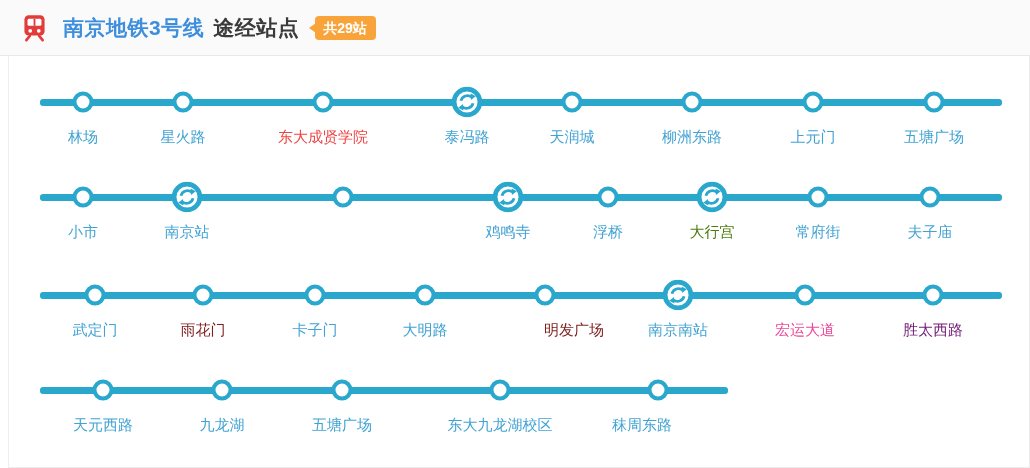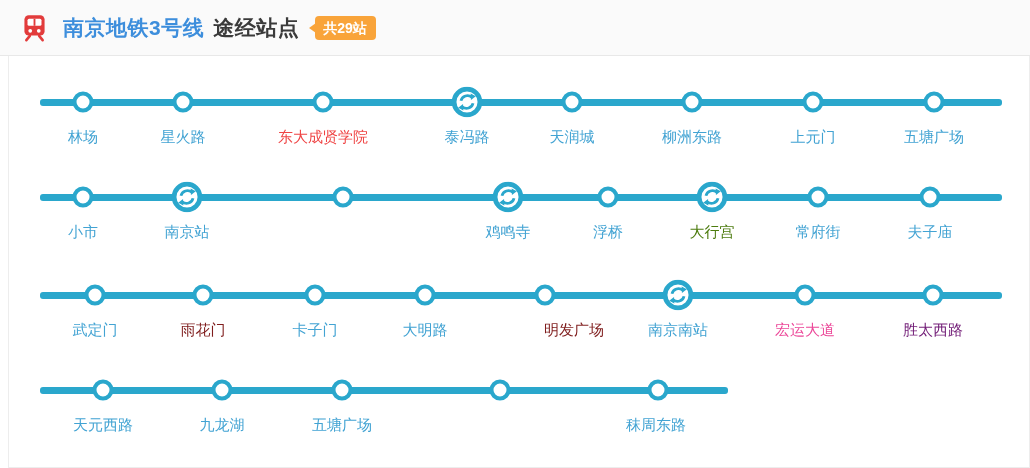--- a/index.html
+++ b/index.html
@@ -174,18 +174,19 @@
       </div>
       <div class="row" style="top: 370px;">
         <div class="bar" style="left: 40px; width: 688px; background: rgb(42, 167, 204);"></div>
         <span class="station-circle" style="left: 103px;"></span>
         <a class="station-label" style="left: 103px; color: rgb(66, 163, 211);">天元西路</a>
         <span class="station-circle" style="left: 222px;"></span>
         <a class="station-label" style="left: 222px; color: rgb(66, 163, 211);">九龙湖</a>
         <span class="station-circle" style="left: 342px;"></span>
         <a class="station-label" style="left: 342px; color: rgb(66, 163, 211);">五塘广场</a>
         <span class="station-circle" style="left: 500px;"></span>
+        <a class="station-label" style="left: 500px; color: rgb(66, 163, 211);">东大九龙湖校区</a>
         <span class="station-circle" style="left: 658px;"></span>
-        <a class="station-label" style="left: 656px; color: rgb(66, 163, 211);">秣周东路</a>
+        <a class="station-label" style="left: 642px; color: rgb(66, 163, 211);">秣周东路</a>
       </div>
     </div>
 
 </div>
 
 </body></html>

